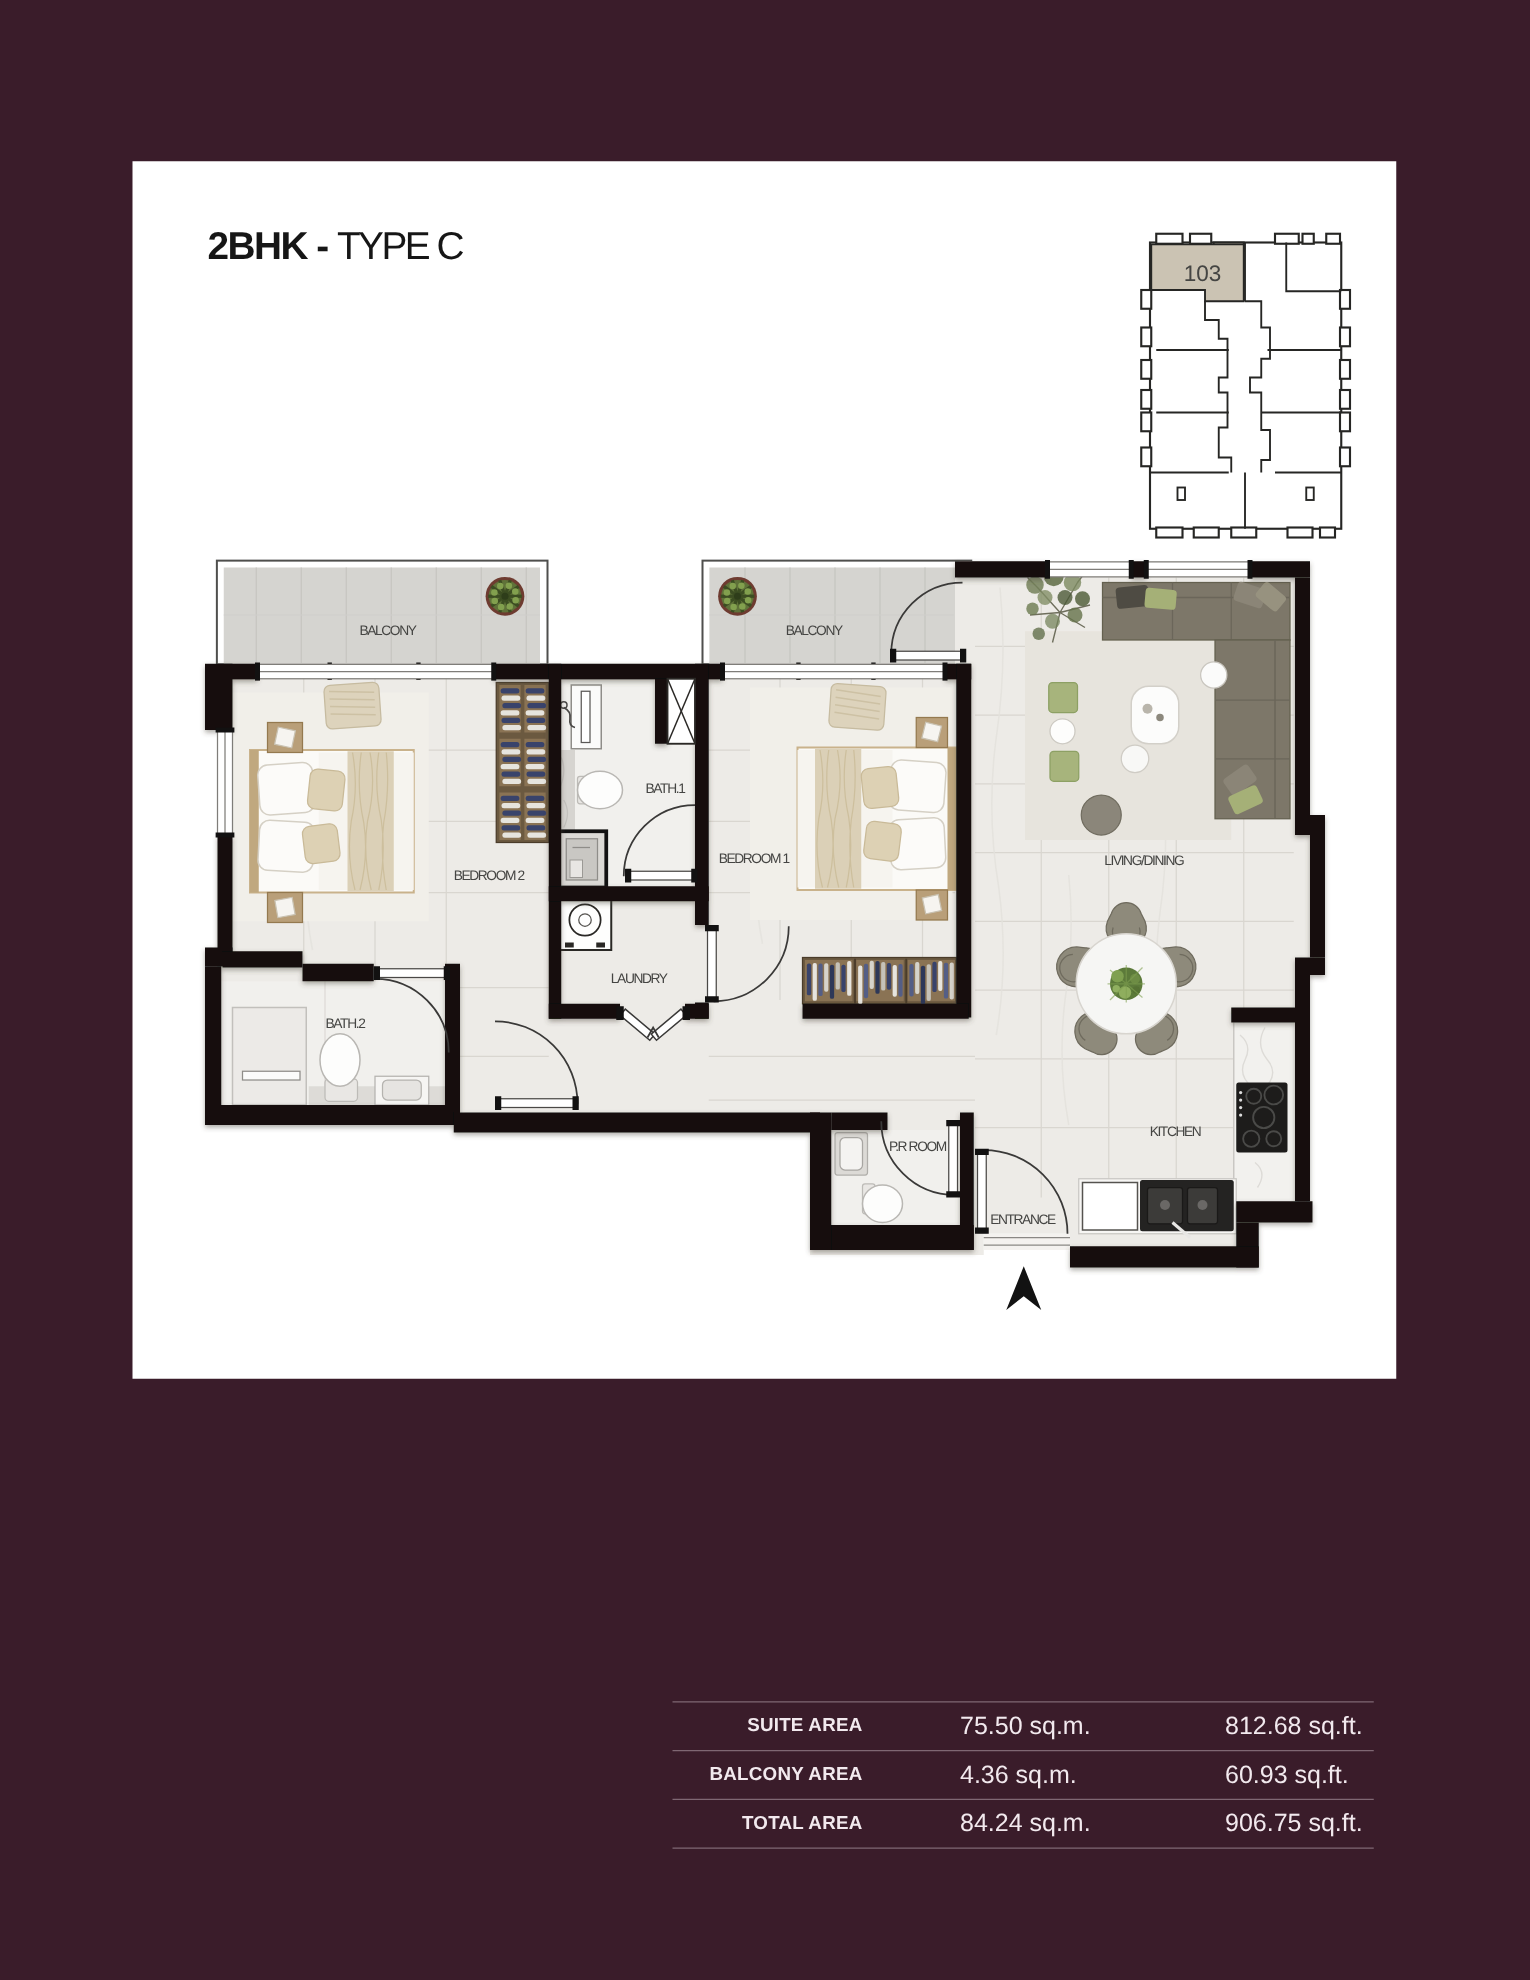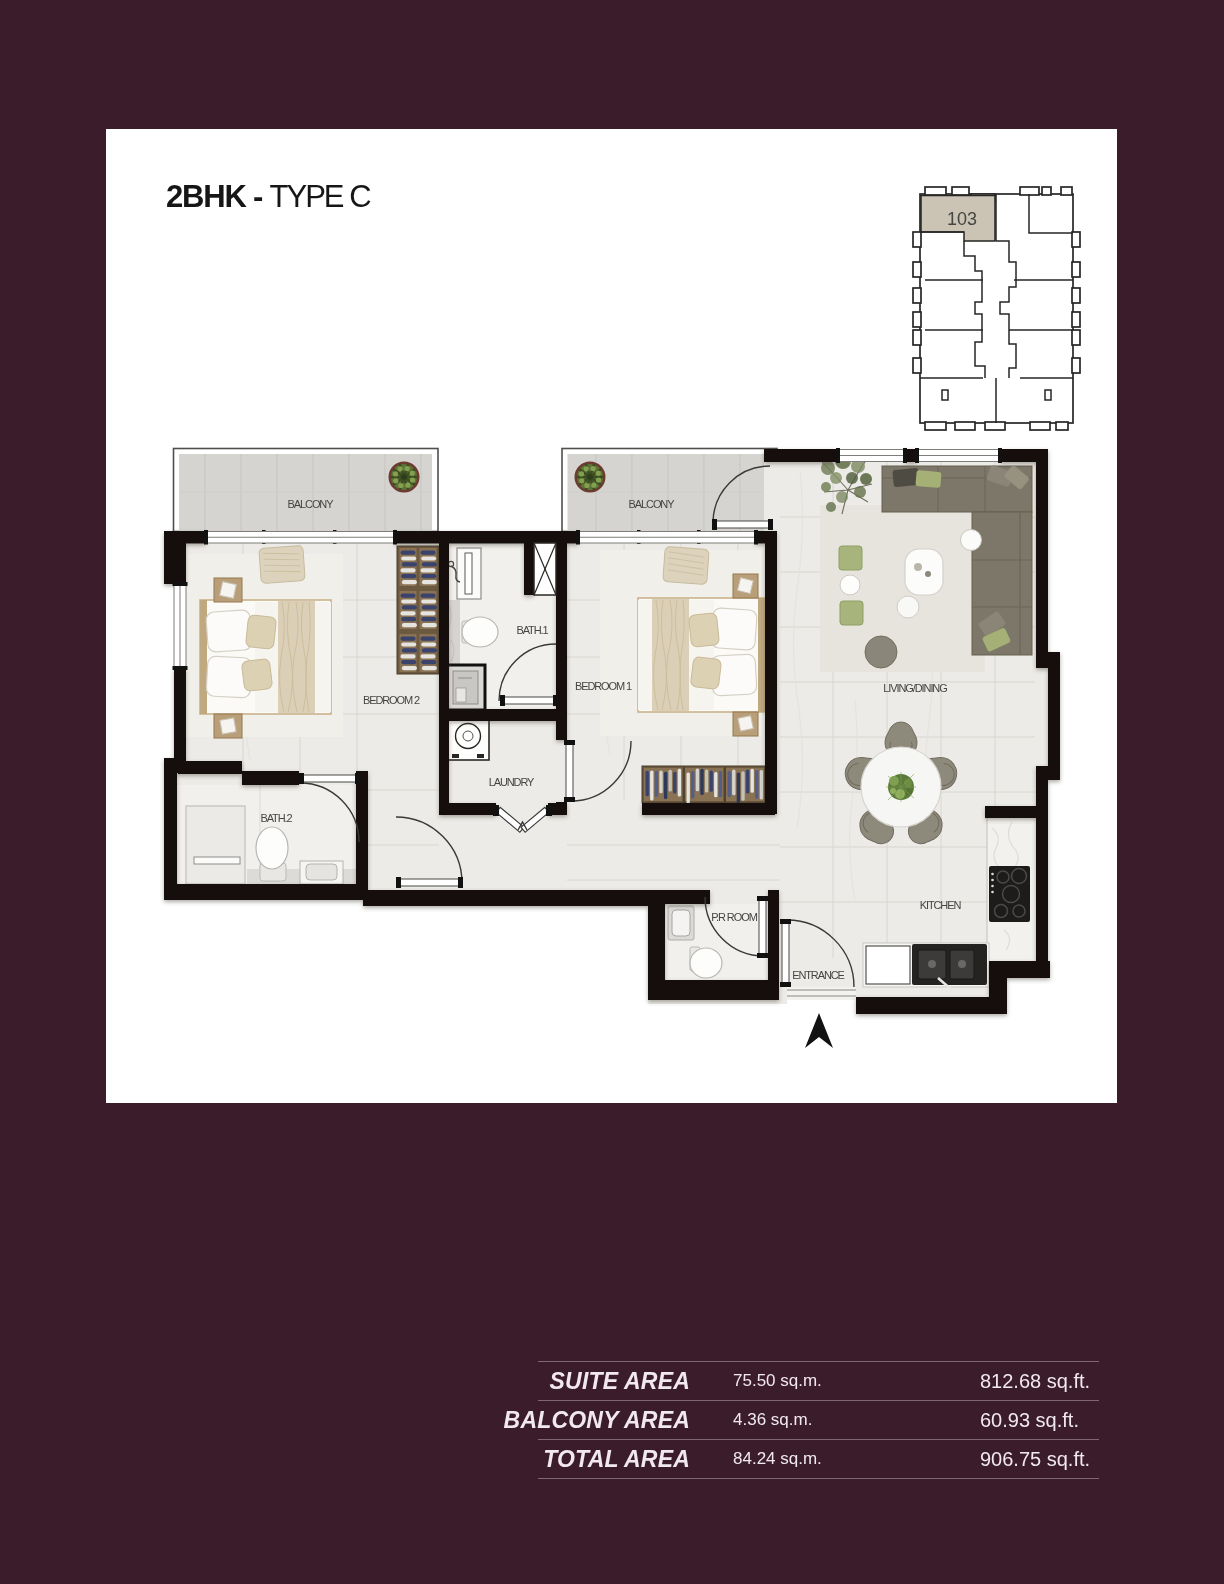--- a/index.html
+++ b/index.html
@@ -4,22 +4,22 @@
 <style>
 html,body{margin:0;padding:0;background:#3a1c2a;}
 #page{position:relative;width:1224px;height:1584px;background:#3a1c2a;overflow:hidden;font-family:"Liberation Sans",sans-serif;}
 #card{position:absolute;left:106px;top:129px;width:1011px;height:974px;background:#ffffff;}
 #title{position:absolute;left:166px;top:179px;font-size:31px;color:#161616;white-space:nowrap;letter-spacing:-1.8px;}
 #title b{font-weight:700;letter-spacing:-1.2px;}
 #title span{font-weight:400;letter-spacing:-2px;}
 #atable{position:absolute;left:538px;top:1361px;width:561px;color:#f2e9ee;}
 .arow{height:38px;display:block;position:relative;border-top:1px solid rgba(240,225,233,0.38);}
 .arow.last{border-bottom:1px solid rgba(240,225,233,0.38);}
-.lab{position:absolute;right:409px;text-align:right;font-weight:700;font-size:23px;line-height:38px;letter-spacing:0.2px;white-space:nowrap;font-style:italic;}
-.v1{position:absolute;left:195px;font-size:17px;line-height:38px;}
+.lab{position:absolute;right:409px;text-align:right;font-weight:700;font-size:15px;line-height:38px;letter-spacing:0.2px;white-space:nowrap;}
+.v1{position:absolute;left:230px;font-size:20px;line-height:38px;}
 .v2{position:absolute;left:442px;font-size:20px;line-height:38px;}
 text{font-family:"Liberation Sans",sans-serif;}
 .rlab{fill:#454543;font-size:11px;letter-spacing:-1.1px;}
 </style>
 </head>
 <body>
 <div id="page">
 
 <div id="card"></div>
 

